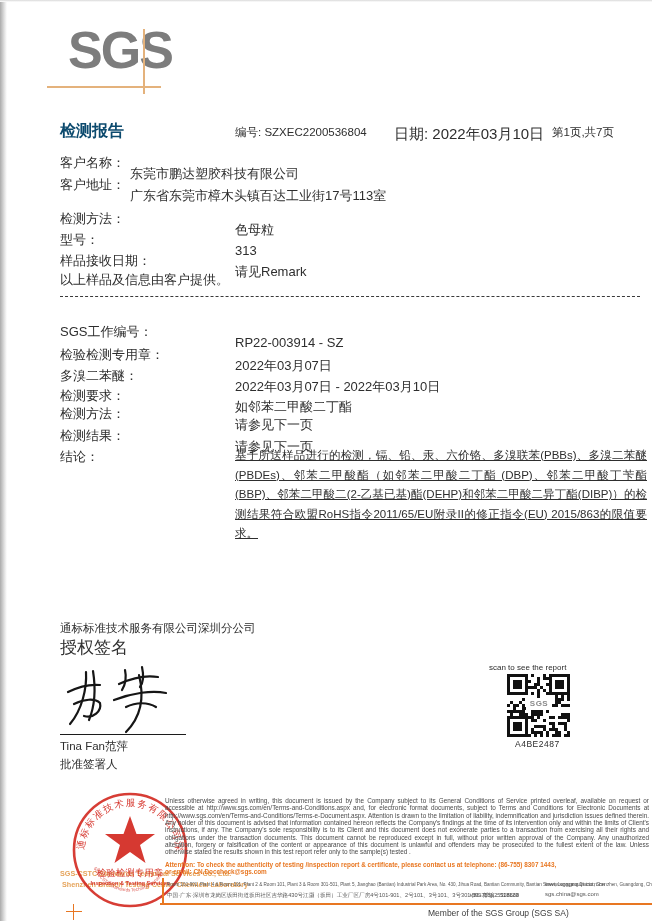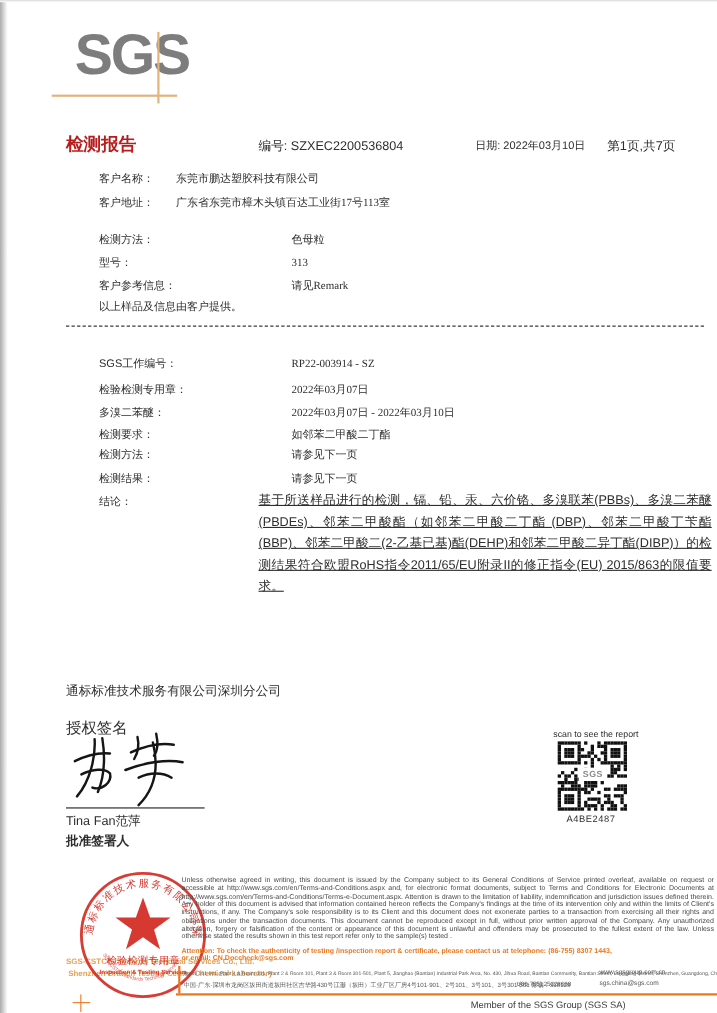--- a/index.html
+++ b/index.html
@@ -10,41 +10,41 @@
   }
   .abs{position:absolute;}
   
   .page-edge{left:0;top:0;width:7px;height:921px;background:linear-gradient(to right,#ababab,#e8e8e8 70%,#ffffff);}
   .page-edge-top{left:0;top:0;width:652px;height:2px;background:linear-gradient(to bottom,#d9d9d9,#ffffff);}
   
   .logo-text{left:68px;top:24px;font-size:52px;font-weight:700;color:#7d7d7d;letter-spacing:-2px;line-height:1;}
   .logo-hline{left:47px;top:86px;width:114px;height:2px;}
   .logo-vline{left:143px;top:29px;width:2px;height:65px;}
   
-  .hdr-title{left:60px;top:121px;font-size:16px;font-weight:700;color:#b91c1c;}
+  .hdr-title{left:60px;top:121px;font-size:16px;font-weight:700;color:#0c4a6e;}
   .hdr-no{left:235px;top:125px;font-size:11.5px;}
-  .hdr-date{left:432px;top:125px;font-size:10px;}
+  .hdr-date{left:394px;top:125px;font-size:15px;}
   .hdr-page{left:552px;top:125px;font-size:11.5px;}
   
-  .row{font-size:10px;line-height:15px;white-space:nowrap;margin-left:30px;}
+  .row{font-size:13px;line-height:15px;white-space:nowrap;}
   .row .lbl{position:absolute;left:0;top:0;}
-  .row .val{position:absolute;top:0;font-family:Liberation Serif, serif;}
+  .row .val{position:absolute;top:11px;}
   .vcol130 .val{left:70px;}
   .vcol235 .val{left:175px;}
   .dashed{left:60px;top:296px;width:580px;border-top:1.5px dashed #3a3a3a;height:0;}
   .conclusion{left:235px;top:446px;width:412px;font-size:11.5px;line-height:19.5px;white-space:normal;text-align:justify;text-decoration:underline;}
   
   .sig-company{left:60px;top:621px;font-size:11.5px;}
-  .sig-auth{left:60px;top:636px;font-size:14px;margin-top:17px;}
+  .sig-auth{left:60px;top:636px;font-size:17px;}
   .sig-line{left:60px;top:734px;width:126px;height:0;border-top:1.8px solid #1c1c1c;}
   .sig-name{left:60px;top:739px;font-size:11.5px;}
-  .sig-role{left:60px;top:757px;font-size:11.5px;font-weight:bold;}
+  .sig-role{left:60px;top:757px;font-size:11.5px;}
   .sig-draw{left:62px;top:662px;}
   
-  .qr-caption{left:503px;top:663px;font-size:8px;color:#2b2b2b;}
+  .qr-caption{left:489px;top:663px;font-size:8px;color:#2b2b2b;}
   .qr-box{left:507px;top:674px;width:63px;height:63px;background:#fff;}
   #qr{display:grid;grid-template-rows:repeat(21,3px);grid-template-columns:repeat(21,3px);}
   #qr .m{width:3px;height:3px;}
   #qr .on{background:#111;}
   .qr-center{left:526px;top:698px;width:26px;height:12px;background:#fff;font-size:8px;font-weight:700;color:#8a8a8a;text-align:center;line-height:12px;letter-spacing:0.5px;}
   .qr-code{left:515px;top:739px;font-size:8.5px;color:#2b2b2b;letter-spacing:0.5px;}
   
   .legal{left:165px;top:797px;width:484px;font-size:6.4px;line-height:7.35px;color:#4a4a4a;text-align:justify;}
   .attn{left:165px;width:484px;font-size:6.4px;line-height:7.3px;font-weight:700;}
   .attn1{top:861px;}
@@ -91,21 +91,21 @@
 
 <div class="abs row vcol235" style="left:60px;top:211px;">
   <span class="lbl">检测方法：</span>
   <span class="val">色母粒</span>
 </div>
 <div class="abs row vcol235" style="left:60px;top:232px;">
   <span class="lbl">型号：</span>
   <span class="val">313</span>
 </div>
 <div class="abs row vcol235" style="left:60px;top:253px;">
-  <span class="lbl">客户参考信息：</span>
+  <span class="lbl">样品接收日期：</span>
   <span class="val">请见Remark</span>
 </div>
 <div class="abs row" style="left:60px;top:272px;">以上样品及信息由客户提供。</div>
 
 <div class="abs dashed"></div>
 
 <div class="abs row vcol235" style="left:60px;top:324px;">
   <span class="lbl">SGS工作编号：</span>
   <span class="val">RP22-003914 - SZ</span>
 </div>

